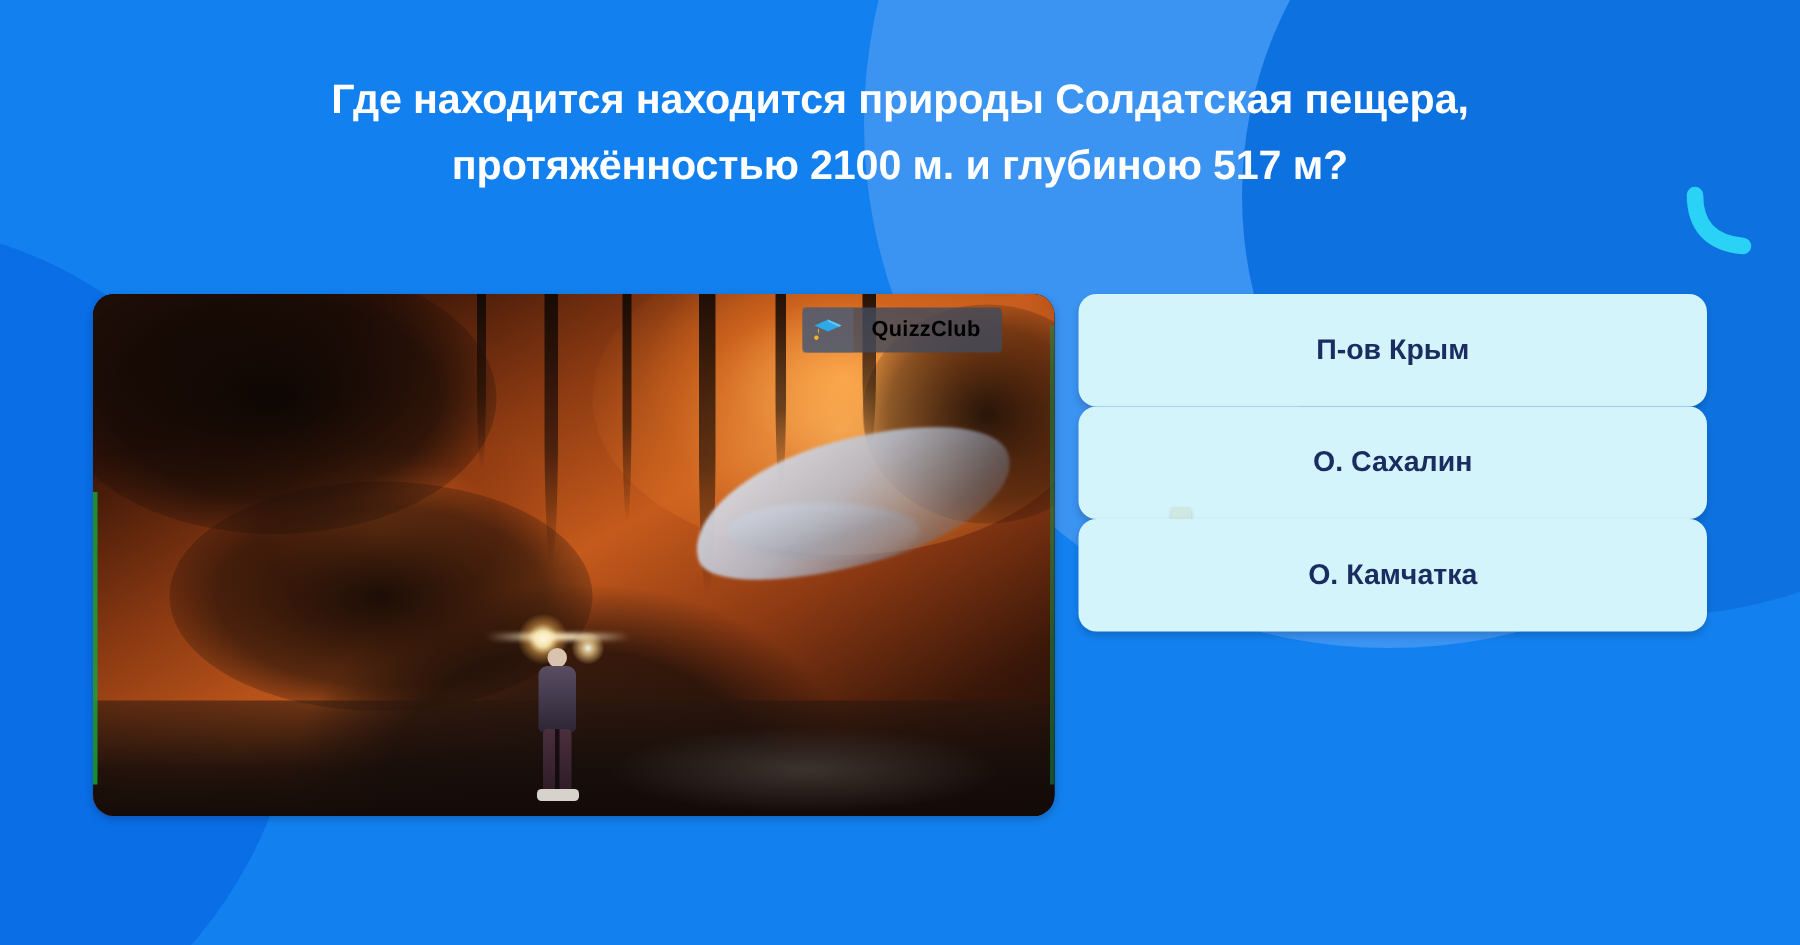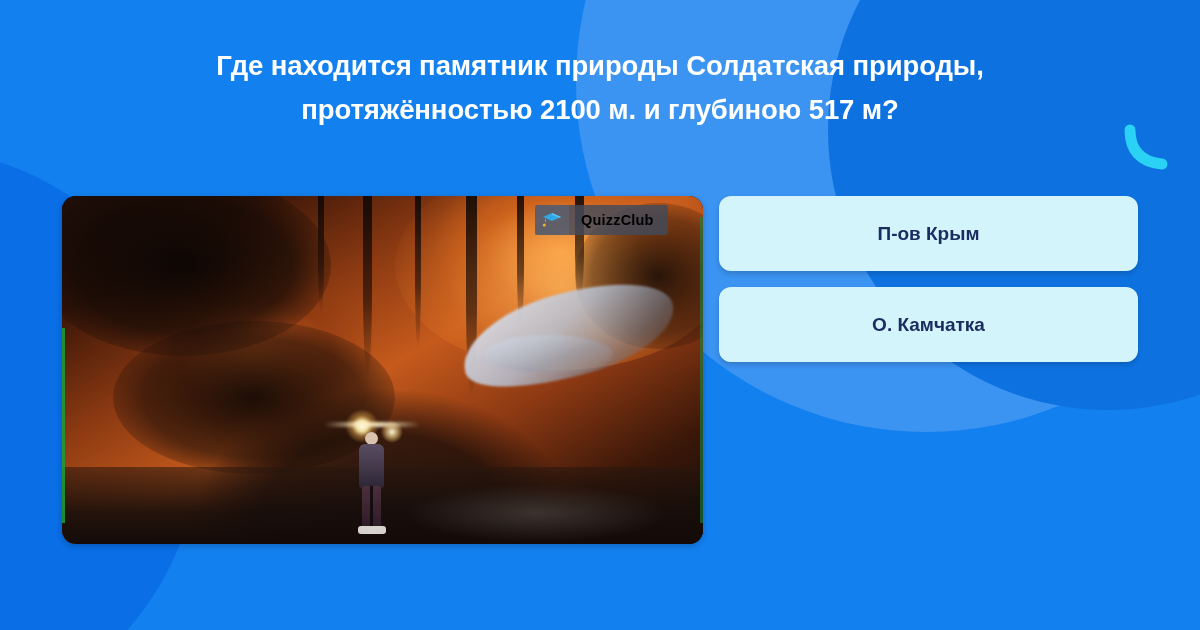--- a/index.html
+++ b/index.html
@@ -206,21 +206,20 @@
   
   .answers {
     position:absolute;
     left:719px; top:196px;
     width:419px;
     z-index:5;
   }
   .answer {
     position:relative;
     height:75px;
-    margin-bottom:16px;
     border-radius:12px;
     background:#d4f4fb;
     display:flex; align-items:center; justify-content:center;
     color:#1b2c61;
     font-size:19px;
     font-weight:bold;
     box-shadow:0 3px 5px rgba(0,0,0,0.16);
   }
   .answer:last-child { margin-bottom:0; }
   .answer-nub {
@@ -242,21 +241,21 @@
     <div class="shape-circle-rightlower"></div>
     <div class="shape-circle-bottomleft"></div>
     <div class="shape-crescent">
       <svg width="46" height="46" viewBox="0 0 46 46">
         <path d="M6 4 C6 24 16 36 38 38" fill="none" stroke="#2ad2f5" stroke-width="11" stroke-linecap="round"></path>
       </svg>
     </div>
   </div>
 
   <div class="question">
-    <span class="qline">Где находится памятник природы Солдатская природы,</span>
+    <span class="qline">Где находится находится природы Солдатская пещера,</span>
     <span class="qline">протяжённостью 2100 м. и глубиною 517 м?</span>
   </div>
 
   <div class="image-card">
     <div class="photo">
       <div class="cave-base"></div>
       <div class="cave-glow-top"></div>
       <div class="cave-dark-top-left"></div>
       <div class="cave-dark-mid"></div>
       <div class="cave-dark-right"></div>
@@ -295,17 +294,21 @@
       </svg>
     </span>
     <span class="badge-label">QuizzClub</span>
   </div>
 
   <div class="answers">
     <div class="answer">
       <span>П-ов Крым</span>
     </div>
     <div class="answer">
+      <span>О. Сахалин</span>
+      <span class="answer-nub"></span>
+    </div>
+    <div class="answer">
       <span>О. Камчатка</span>
     </div>
   </div>
 
 </div>
 
 </body></html>

